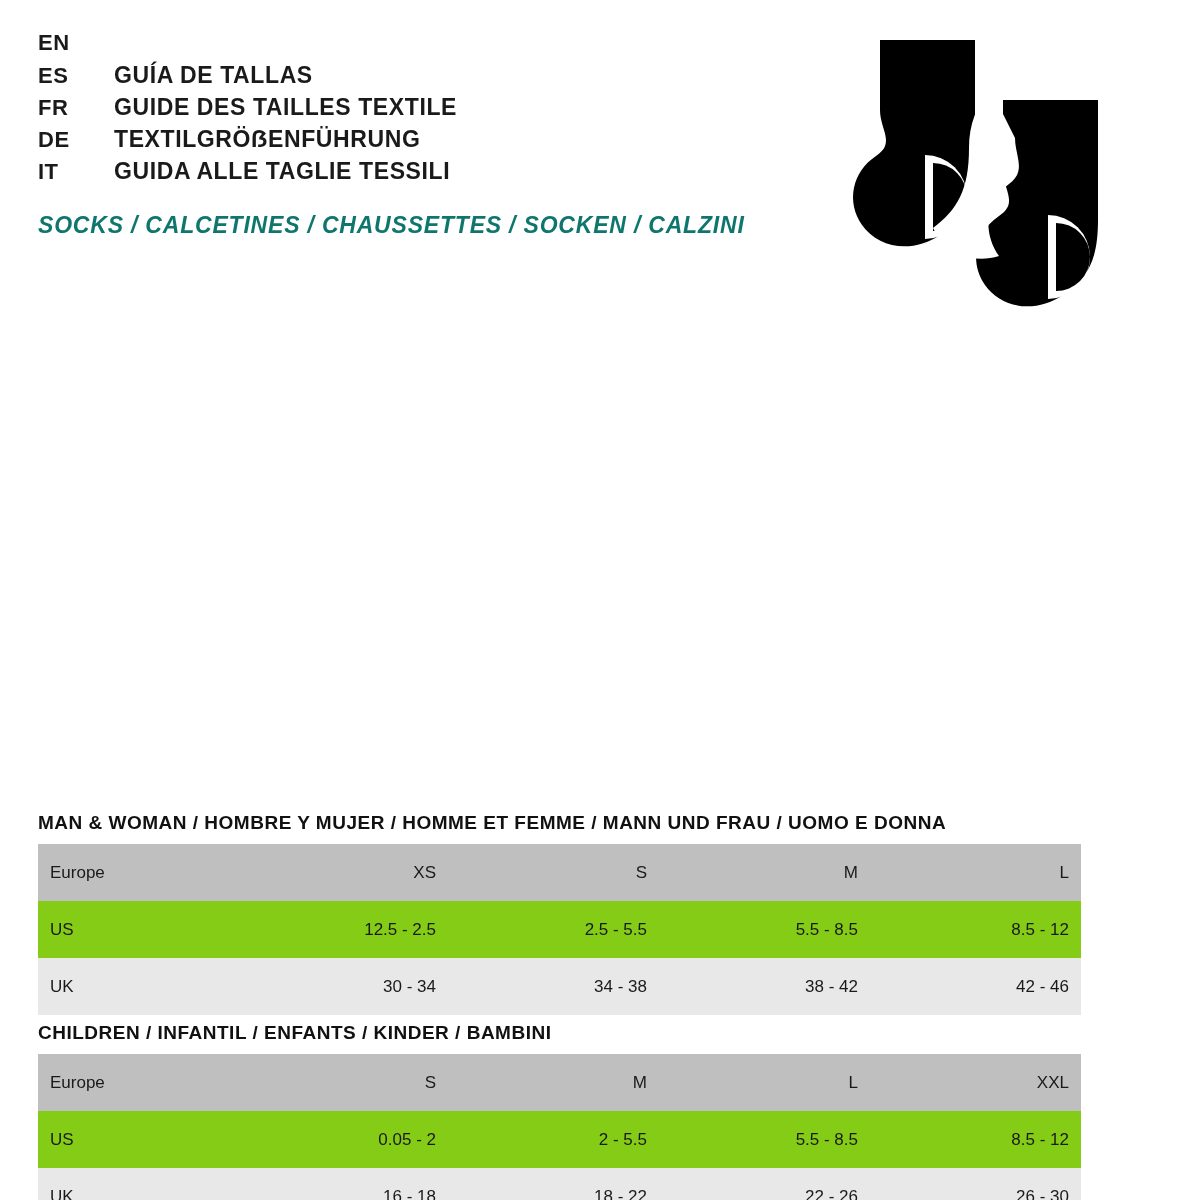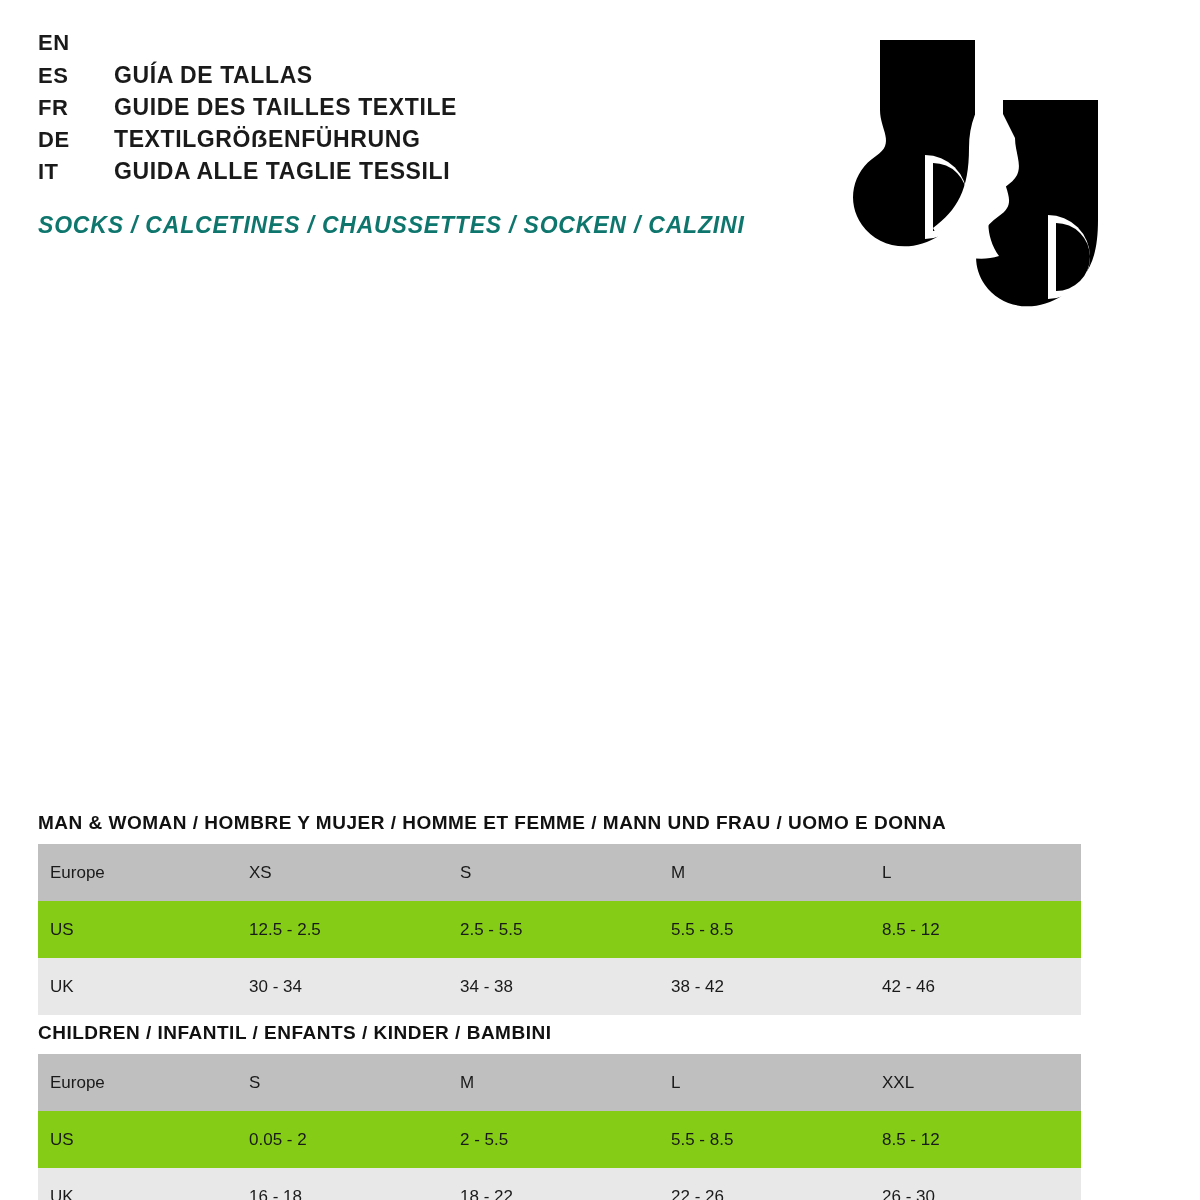--- a/index.html
+++ b/index.html
@@ -104,21 +104,21 @@
   }
   table.size-table tr.plain td {
     background: #84cc16;
   }
   td.label-col {
     width: 175px;
     padding-left: 10px;
     text-align: left;
   }
   td.val-col {
-    text-align: left;
+    text-align: right;
     width: 187px;
   }
 </style>
 </head>
 <body>
 
 <div class="page">
 
   <div class="header">
 

